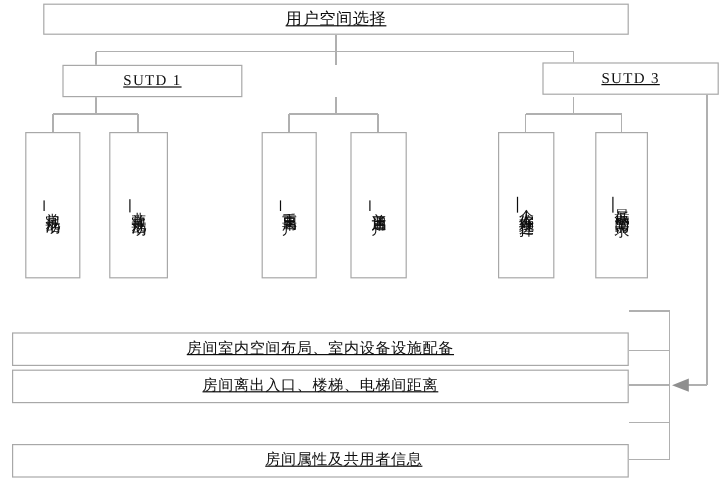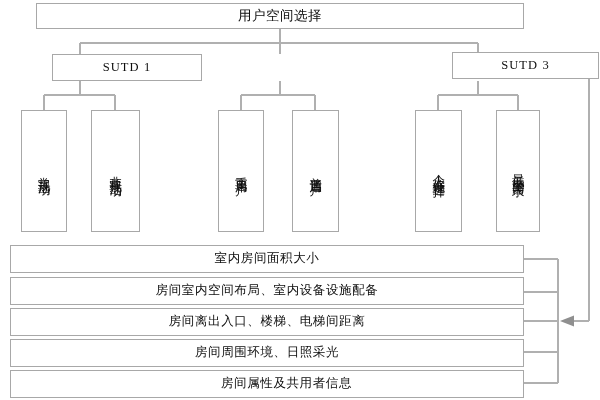--- a/index.html
+++ b/index.html
@@ -34,20 +34,21 @@
     position: absolute;
     box-sizing: border-box;
     border: 1px solid #a8a8a8;
     background: #ffffff;
     display: flex;
     align-items: center;
     justify-content: center;
     text-align: center;
     line-height: 1.08;
     z-index: 2;
+    text-decoration: underline;
   }
 
   .box.root {
     font-size: 13.5px;
     letter-spacing: 0.5px;
   }
 
   .box.level1 {
     font-size: 12.5px;
     letter-spacing: 1.1px;
@@ -147,33 +148,27 @@
   </div>
 
   <div class="box leaf" style="left:415px; top:110px; width:47px; height:122px;">
     <span class="vtext">个人偏好选择</span>
   </div>
 
   <div class="box leaf" style="left:496px; top:110px; width:44px; height:122px;">
     <span class="vtext">最低空间需求</span>
   </div>
 
-  <div class="box criterion" style="left:10px; top:245px; width:514px; height:28px;">
-    <span>室内房间面积大小</span>
-  </div>
 
   <div class="box criterion" style="left:10px; top:277px; width:514px; height:28px;">
     <span>房间室内空间布局、室内设备设施配备</span>
   </div>
 
   <div class="box criterion" style="left:10px; top:308px; width:514px; height:28px;">
     <span>房间离出入口、楼梯、电梯间距离</span>
   </div>
 
-  <div class="box criterion" style="left:10px; top:339px; width:514px; height:28px;">
-    <span>房间周围环境、日照采光</span>
-  </div>
 
   <div class="box criterion" style="left:10px; top:370px; width:514px; height:28px;padding-left:39px;">
     <span>房间属性及共用者信息</span>
   </div>
 
 </div>
 
 </body></html>

